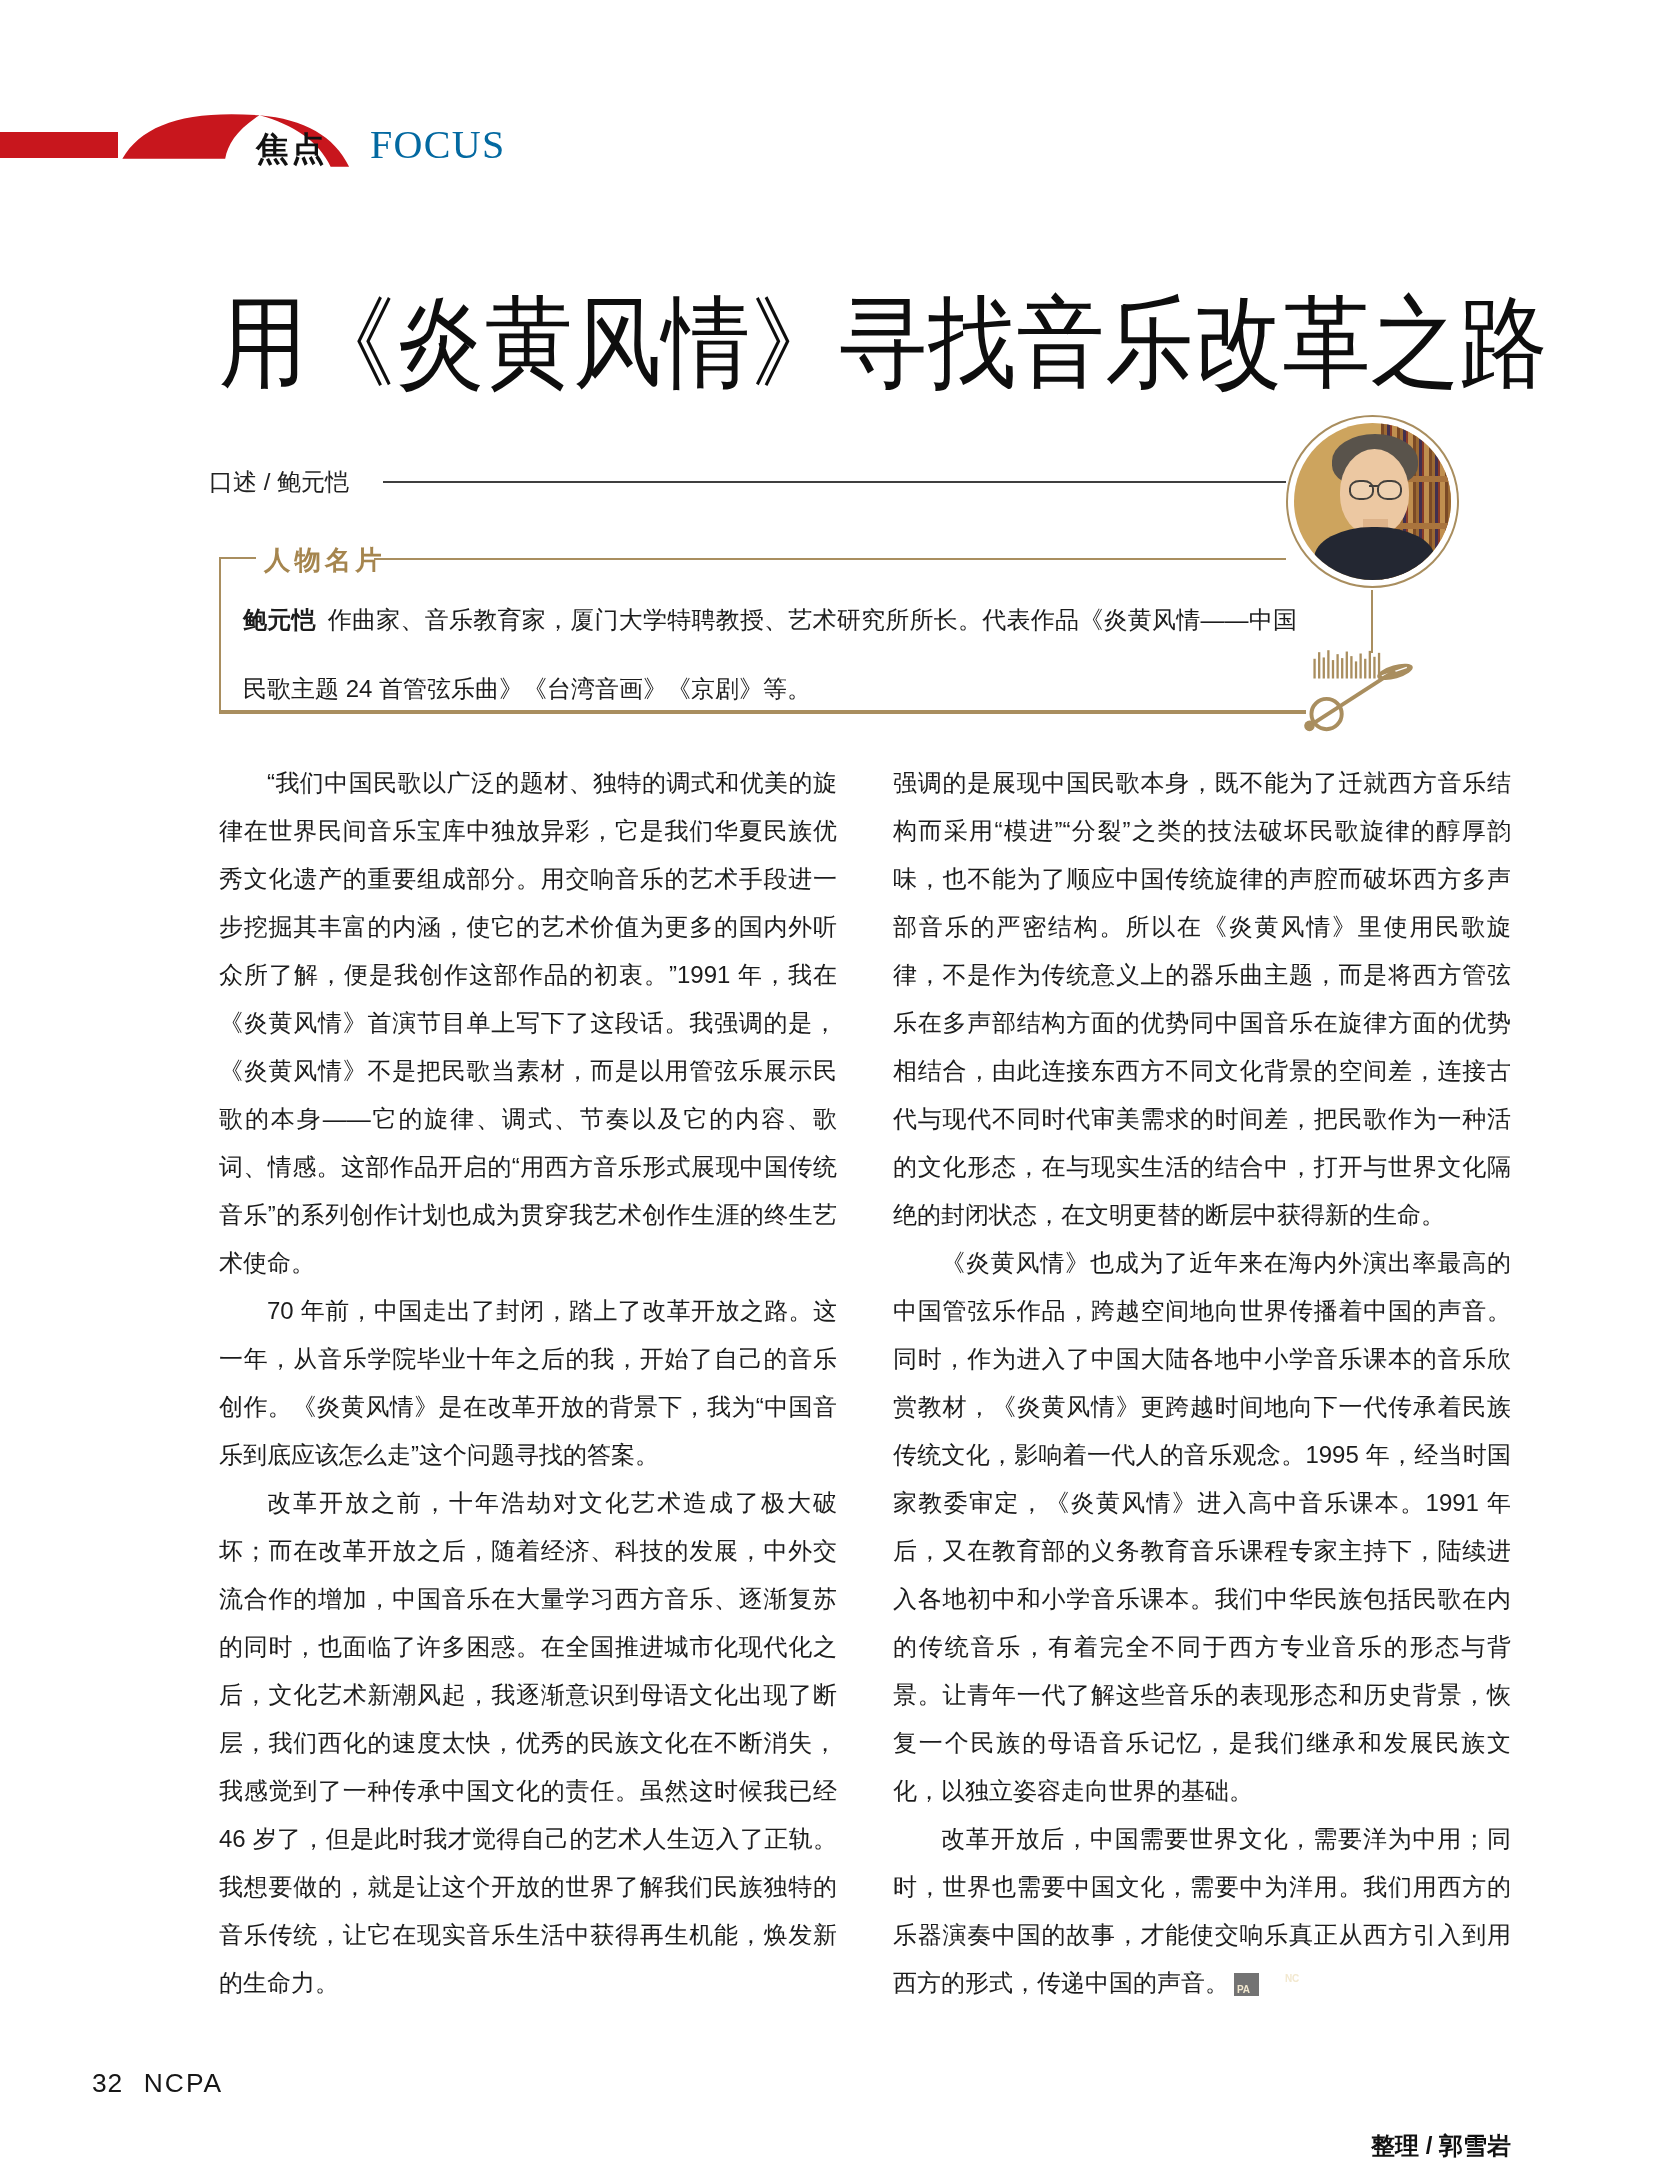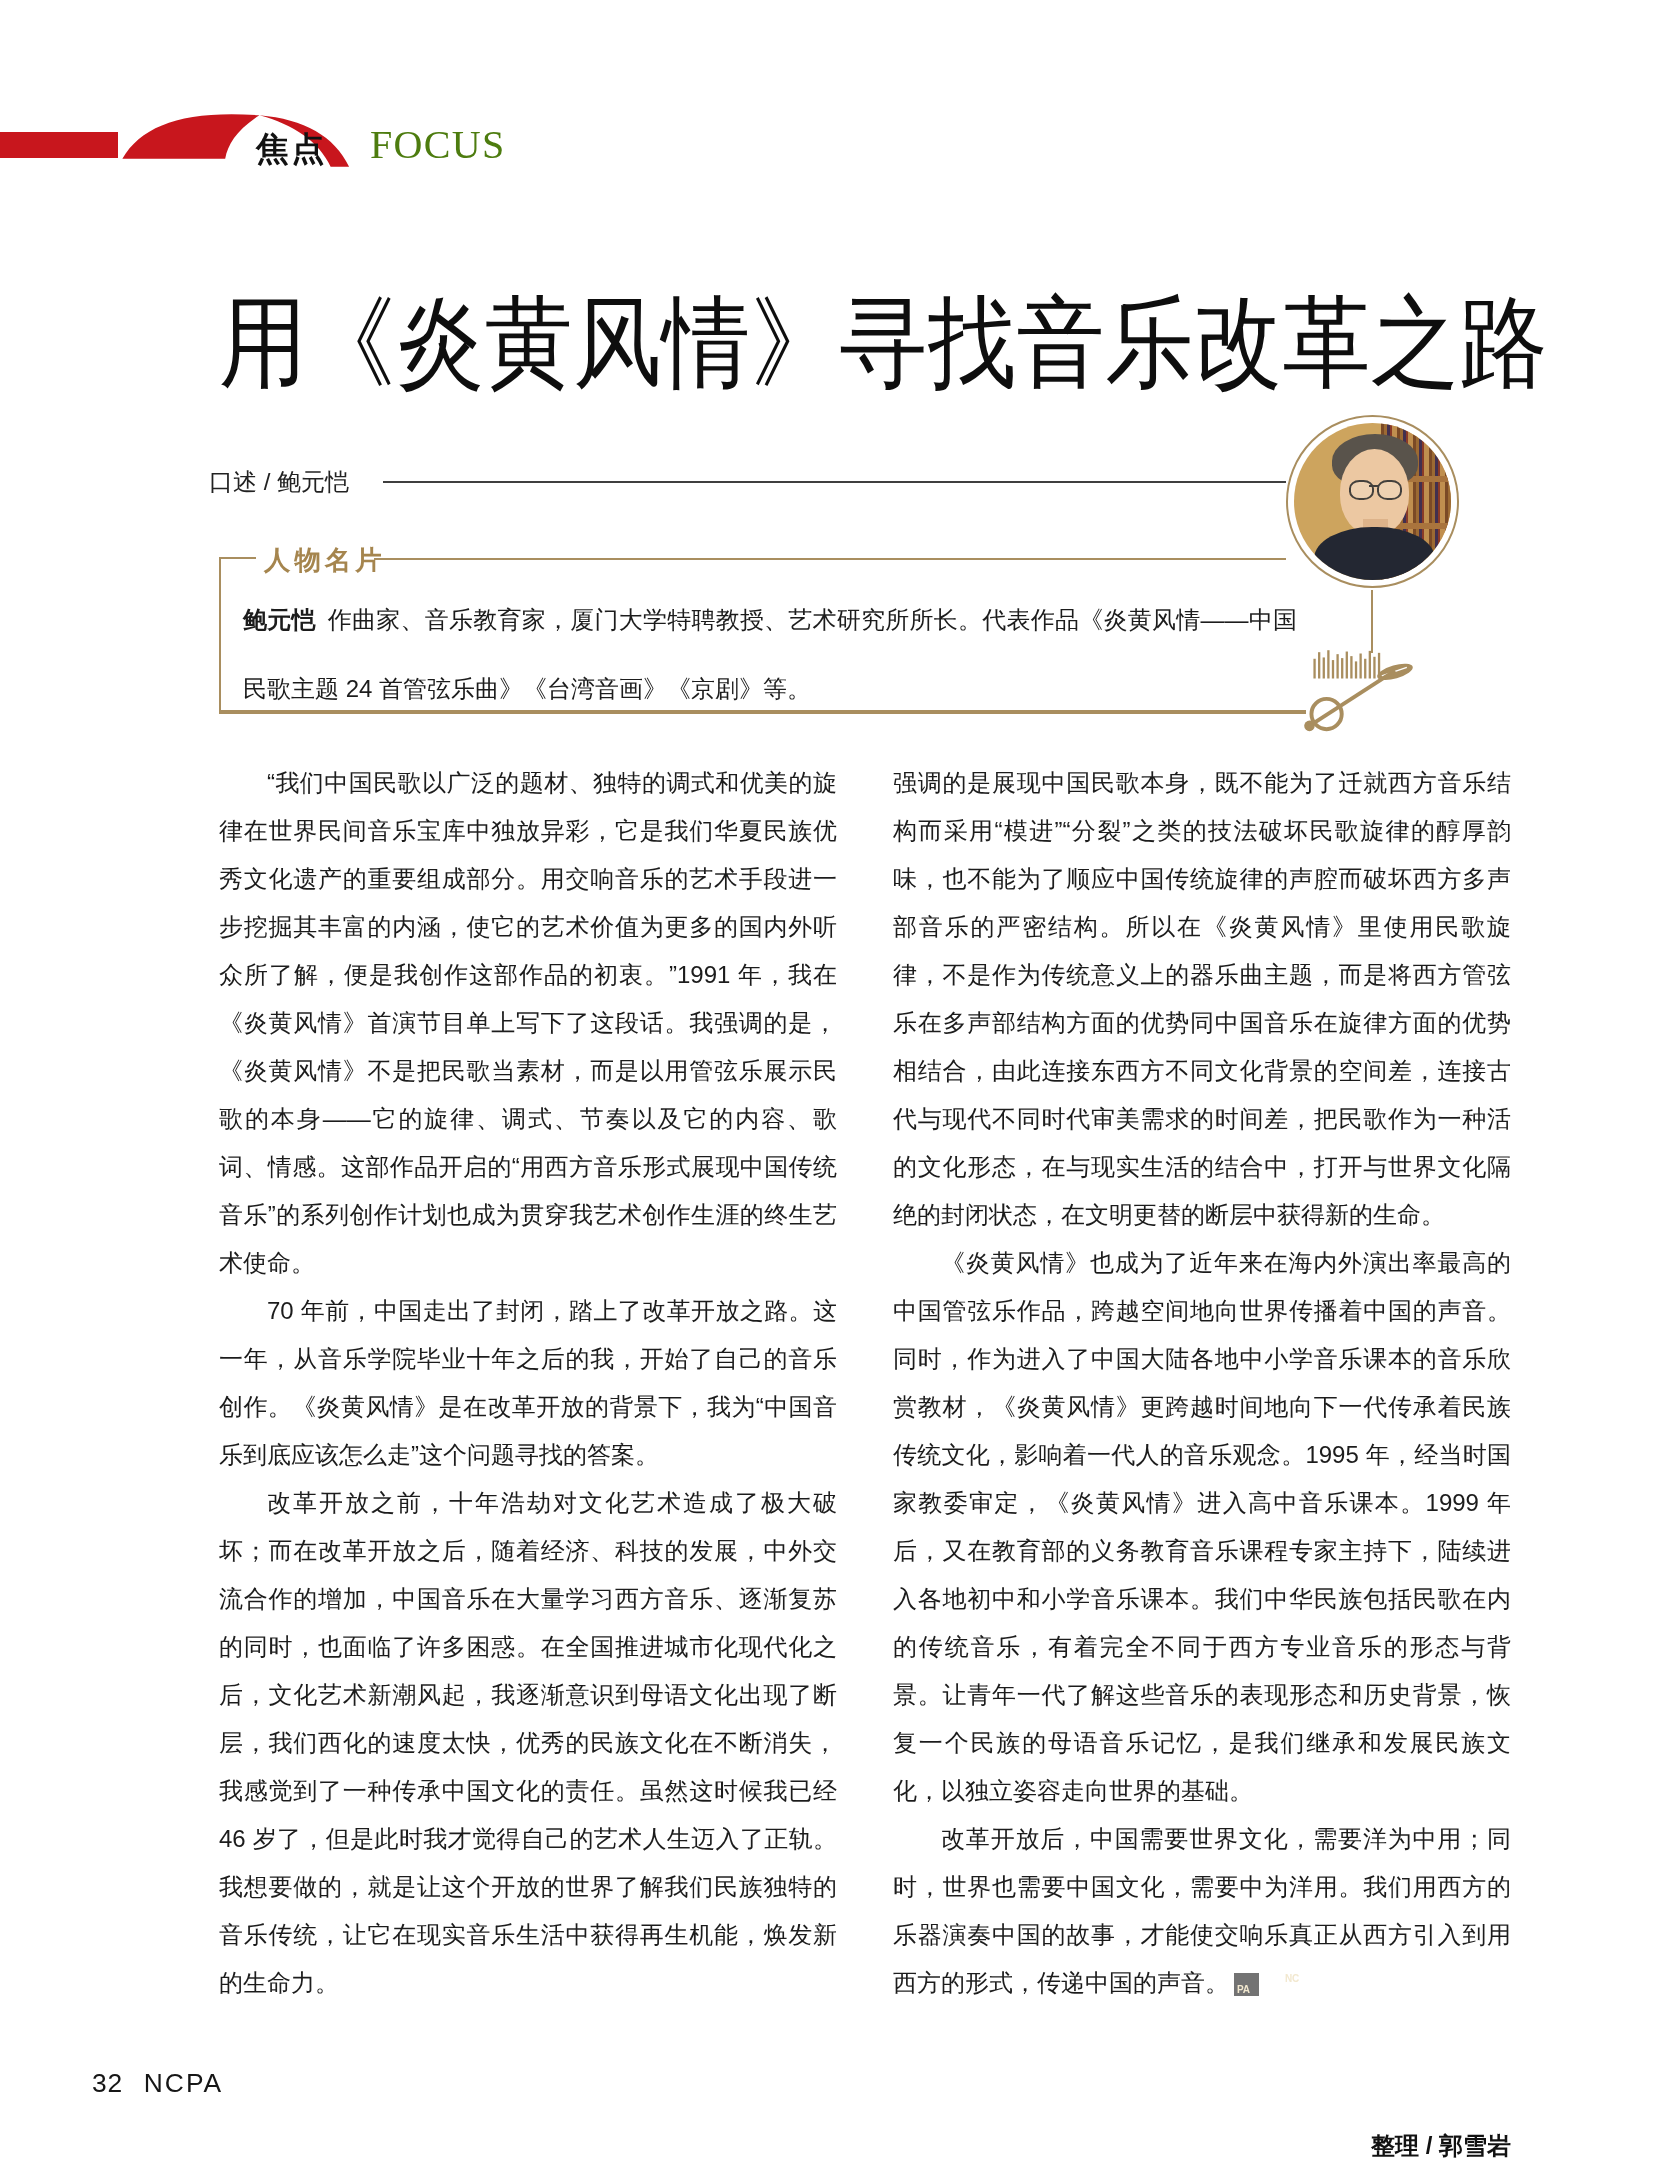--- a/index.html
+++ b/index.html
@@ -9,21 +9,21 @@
   }
   
   .ribbon-bar{position:absolute;left:0;top:132px;width:118px;height:26.4px;background:#c8161d;}
   .ribbon-svg{position:absolute;left:118px;top:110px;width:246px;height:58px;}
   .section-cn{
     position:absolute;left:256px;top:127px;font-size:33px;font-weight:900;
     letter-spacing:2.6px;color:#121212;white-space:nowrap;
   }
   .section-en{
     position:absolute;left:370px;top:121px;font-family:"Liberation Serif",serif;
-    font-size:40px;letter-spacing:1.3px;color:#4d7c0f;white-space:nowrap;
+    font-size:40px;letter-spacing:1.3px;color:#0369a1;white-space:nowrap;
   }
   
   .article-title{
     position:absolute;left:219px;top:277px;font-family:"Liberation Serif",serif;
     font-size:100px;font-weight:400;color:#0e0e0e;white-space:nowrap;
     transform:scaleX(0.88);transform-origin:left top;letter-spacing:0.7px;
   }
   .byline{position:absolute;left:209px;top:466px;font-size:24px;color:#222;white-space:nowrap;}
   .byline-rule{position:absolute;left:383px;top:481px;width:903px;height:2px;background:#3f3f3f;}
   
@@ -151,21 +151,21 @@
   </svg>
 
   <div class="col col-left">
     <p class="p-indent">“我们中国民歌以广泛的题材、独特的调式和优美的旋律在世界民间音乐宝库中独放异彩，它是我们华夏民族优秀文化遗产的重要组成部分。用交响音乐的艺术手段进一步挖掘其丰富的内涵，使它的艺术价值为更多的国内外听众所了解，便是我创作这部作品的初衷。”1991 年，我在《炎黄风情》首演节目单上写下了这段话。我强调的是，《炎黄风情》不是把民歌当素材，而是以用管弦乐展示民歌的本身——它的旋律、调式、节奏以及它的内容、歌词、情感。这部作品开启的“用西方音乐形式展现中国传统音乐”的系列创作计划也成为贯穿我艺术创作生涯的终生艺术使命。</p>
     <p class="p-indent">70 年前，中国走出了封闭，踏上了改革开放之路。这一年，从音乐学院毕业十年之后的我，开始了自己的音乐创作。《炎黄风情》是在改革开放的背景下，我为“中国音乐到底应该怎么走”这个问题寻找的答案。</p>
     <p class="p-indent">改革开放之前，十年浩劫对文化艺术造成了极大破坏；而在改革开放之后，随着经济、科技的发展，中外交流合作的增加，中国音乐在大量学习西方音乐、逐渐复苏的同时，也面临了许多困惑。在全国推进城市化现代化之后，文化艺术新潮风起，我逐渐意识到母语文化出现了断层，我们西化的速度太快，优秀的民族文化在不断消失，我感觉到了一种传承中国文化的责任。虽然这时候我已经 46 岁了，但是此时我才觉得自己的艺术人生迈入了正轨。我想要做的，就是让这个开放的世界了解我们民族独特的音乐传统，让它在现实音乐生活中获得再生机能，焕发新的生命力。</p>
   </div>
 
   <div class="col col-right">
     <p>强调的是展现中国民歌本身，既不能为了迁就西方音乐结构而采用“模进”“分裂”之类的技法破坏民歌旋律的醇厚韵味，也不能为了顺应中国传统旋律的声腔而破坏西方多声部音乐的严密结构。所以在《炎黄风情》里使用民歌旋律，不是作为传统意义上的器乐曲主题，而是将西方管弦乐在多声部结构方面的优势同中国音乐在旋律方面的优势相结合，由此连接东西方不同文化背景的空间差，连接古代与现代不同时代审美需求的时间差，把民歌作为一种活的文化形态，在与现实生活的结合中，打开与世界文化隔绝的封闭状态，在文明更替的断层中获得新的生命。</p>
-    <p class="p-indent">《炎黄风情》也成为了近年来在海内外演出率最高的中国管弦乐作品，跨越空间地向世界传播着中国的声音。同时，作为进入了中国大陆各地中小学音乐课本的音乐欣赏教材，《炎黄风情》更跨越时间地向下一代传承着民族传统文化，影响着一代人的音乐观念。1995 年，经当时国家教委审定，《炎黄风情》进入高中音乐课本。1999 年后，又在教育部的义务教育音乐课程专家主持下，陆续进入各地初中和小学音乐课本。我们中华民族包括民歌在内的传统音乐，有着完全不同于西方专业音乐的形态与背景。让青年一代了解这些音乐的表现形态和历史背景，恢复一个民族的母语音乐记忆，是我们继承和发展民族文化，以独立姿容走向世界的基础。</p>
+    <p class="p-indent">《炎黄风情》也成为了近年来在海内外演出率最高的中国管弦乐作品，跨越空间地向世界传播着中国的声音。同时，作为进入了中国大陆各地中小学音乐课本的音乐欣赏教材，《炎黄风情》更跨越时间地向下一代传承着民族传统文化，影响着一代人的音乐观念。1995 年，经当时国家教委审定，《炎黄风情》进入高中音乐课本。1991 年后，又在教育部的义务教育音乐课程专家主持下，陆续进入各地初中和小学音乐课本。我们中华民族包括民歌在内的传统音乐，有着完全不同于西方专业音乐的形态与背景。让青年一代了解这些音乐的表现形态和历史背景，恢复一个民族的母语音乐记忆，是我们继承和发展民族文化，以独立姿容走向世界的基础。</p>
     <p class="p-indent"><span>改革开放后，中国需要世界文化，需要洋为中用；同时，世界也需要中国文化，需要中为洋用。我们用西方的乐器演奏中国的故事，才能使交响乐真正从西方引入到用西方的形式，传递中国的声音。</span><span class="endmark"><span>NC</span><br><span>PA</span></span></p>
   </div>
 
   <div class="credit">整理 / 郭雪岩</div>
   <div class="page-footer">
     <span class="num">32</span><span class="brand">NCPA</span>
   </div>
 
 </div>
 

